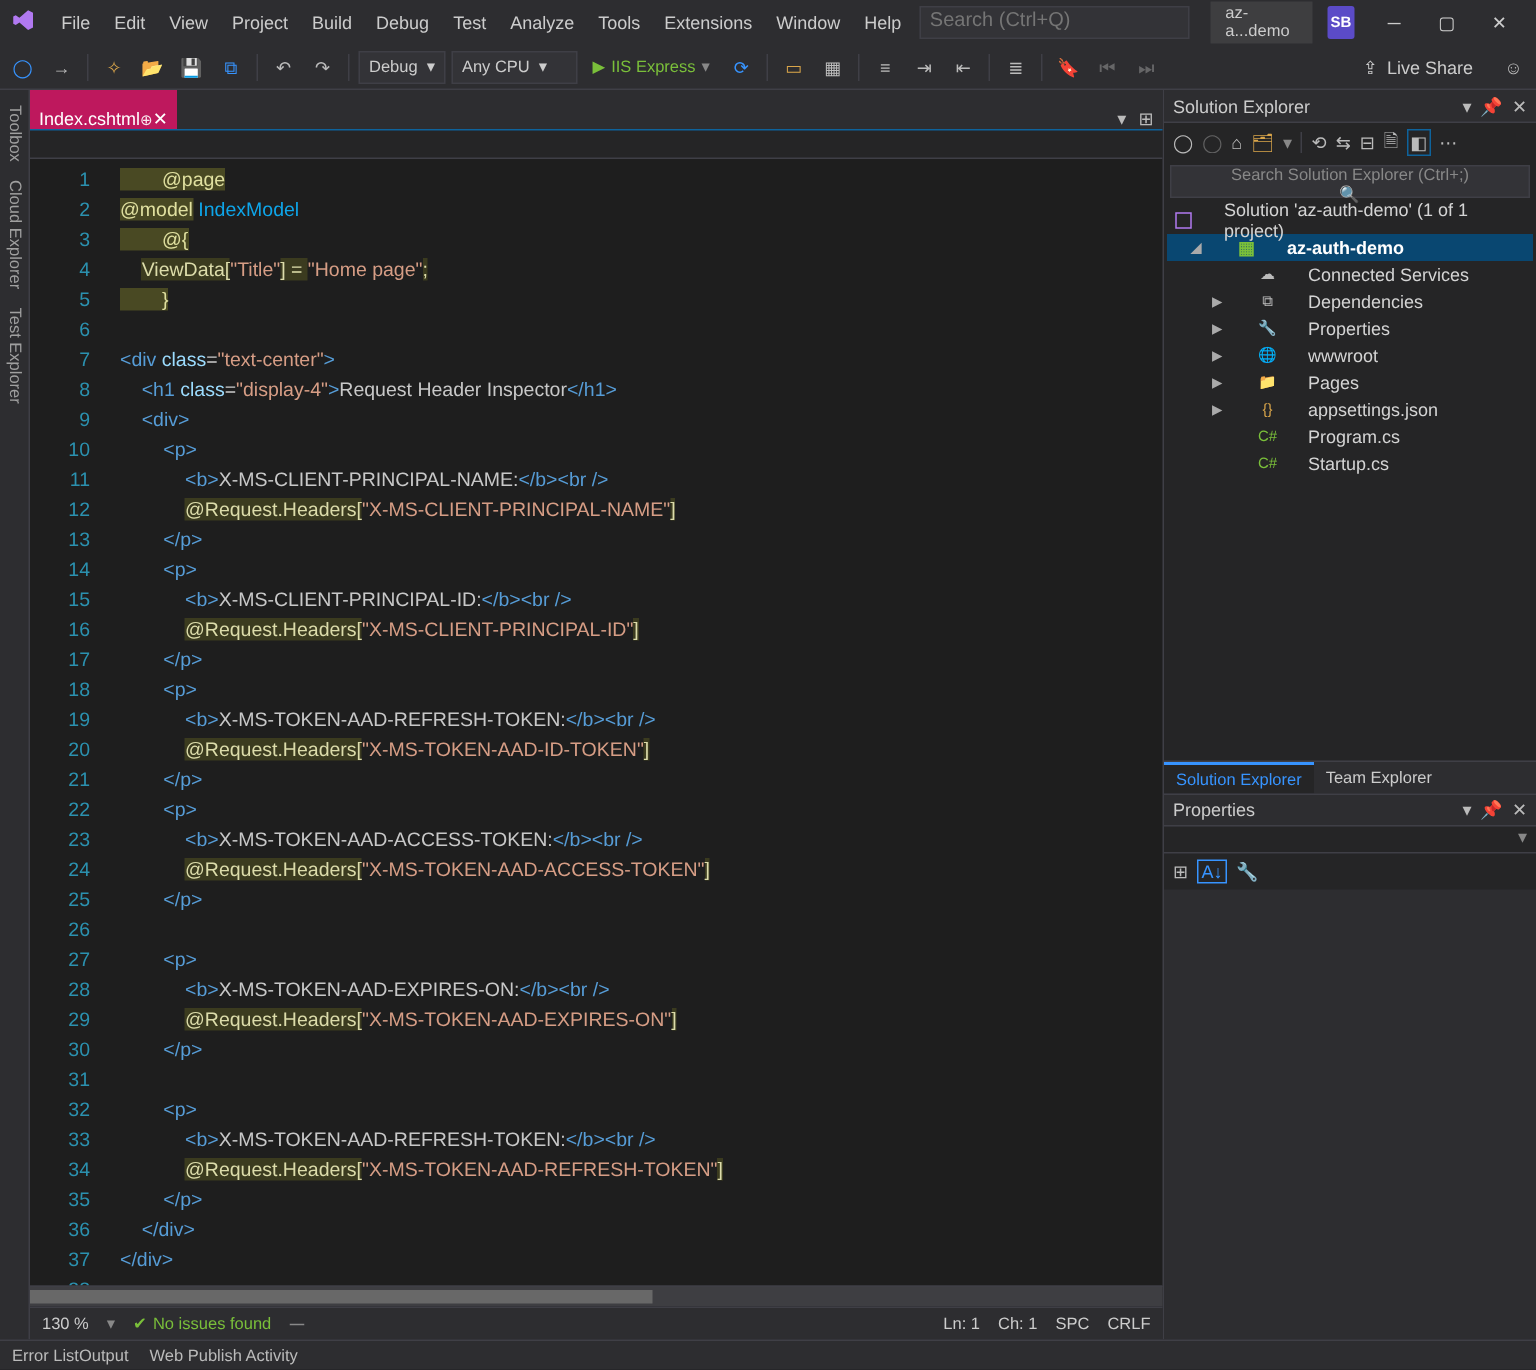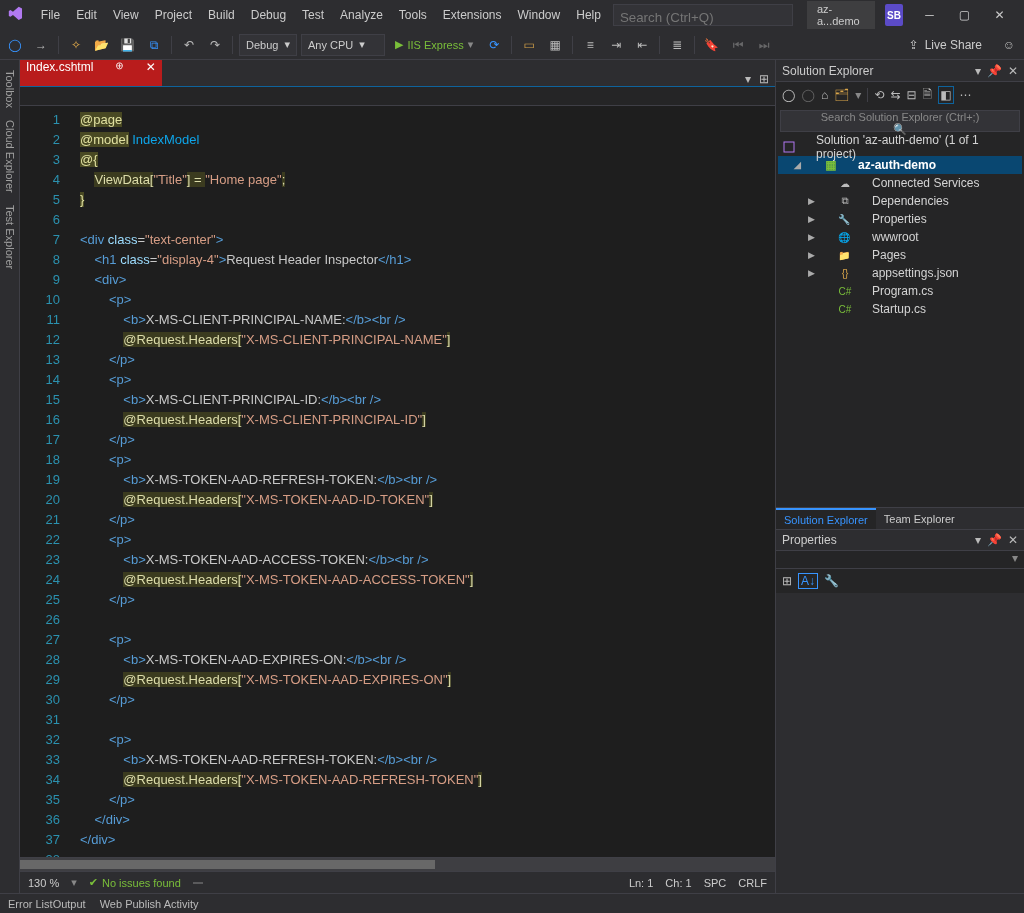--- a/index.html
+++ b/index.html
@@ -3,21 +3,21 @@
 <meta charset="utf-8">
 <style>
 * { margin: 0; padding: 0; box-sizing: border-box; font-family: "Segoe UI", Arial, sans-serif; }
 body { background: #2d2d30; color: #d4d4d4; width: 1024px; height: 913px; overflow: hidden; font-size: 12px; display: flex; flex-direction: column; }
 
 
 .titlebar { height: 30px; background: #2d2d30; display: flex; align-items: center; padding: 0 8px; gap: 2px; }
 .titlebar .vs-logo { width: 18px; height: 18px; margin-right: 8px; }
 .titlebar .menu-item { padding: 4px 8px; color: #cccccc; cursor: pointer; font-size: 12px; }
 .titlebar .spacer { flex: 1; }
-.titlebar .search-box { width: 180px; height: 22px; background: #333337; border: 1px solid #3f3f46; display: flex; align-items: flex-end; padding: 0 6px; color: #a0a0a0; }
+.titlebar .search-box { width: 180px; height: 22px; background: #333337; border: 1px solid #3f3f46; display: flex; align-items: flex-start; padding: 0 6px; color: #a0a0a0; }
 .titlebar .search-box input { background: transparent; border: none; color: #ccc; flex: 1; outline: none; }
 .titlebar .s-icon { width: 14px; height: 14px; }
 .titlebar .tab-pill { margin-left: 12px; padding: 2px 10px; background: #3e3e40; color: #ccc; font-size: 11px; }
 .titlebar .avatar { width: 22px; height: 22px; border-radius: 2px; background: #5b4bc7; color: #fff; font-size: 10px; font-weight: bold; display: inline-flex; align-items: center; justify-content: center; margin: 0 8px; }
 .titlebar .win-btn { width: 40px; height: 30px; display: inline-flex; align-items: center; justify-content: center; color: #ccc; }
 
 
 .toolbar { height: 30px; background: #2d2d30; border-bottom: 1px solid #3f3f46; display: flex; align-items: center; padding: 0 4px; gap: 4px; }
 .tb-btn { width: 22px; height: 22px; display: inline-flex; align-items: center; justify-content: center; color: #bbb; }
 .tb-sep { width: 1px; height: 18px; background: #3f3f46; margin: 0 2px; }
@@ -29,33 +29,33 @@
 
 .mainrow { flex: 1; display: flex; overflow: hidden; }
 
 
 .sidestrip { width: 20px; background: #2d2d30; border-right: 1px solid #3f3f46; display: flex; flex-direction: column; align-items: center; padding-top: 4px; gap: 2px; }
 .sidestrip .vt { writing-mode: vertical-rl; font-size: 11px; color: #a0a0a0; padding: 6px 0; cursor: pointer; }
 
 
 .editorcol { flex: 1; display: flex; flex-direction: column; background: #1e1e1e; border-right: 1px solid #3f3f46; min-width: 0; }
 .tabstrip { height: 26px; background: #2d2d30; display: flex; align-items: flex-end; }
-.doctab { height: 26px; background: #b91c1c; color: #fff; display: inline-flex; align-items: flex-start; padding: 0 6px; gap: 22px; font-size: 12px; }
+.doctab { height: 26px; background: #be185d; color: #fff; display: inline-flex; align-items: flex-end; padding: 0 6px; gap: 0; font-size: 12px; }
 .doctab .pin { font-size: 10px; color: #fff; opacity: .9; }
 .doctab .close { font-size: 12px; }
 .tabstrip .tabright { margin-left: auto; display: flex; align-items: center; gap: 8px; padding-right: 6px; color: #bbb; }
 
 .navstrip { height: 20px; background: #252526; border-top: 1px solid #0e639c; border-bottom: 1px solid #3f3f46; }
 
 .editorwrap { flex: 1; display: flex; overflow: hidden; }
 .gutter { width: 60px; background: #1e1e1e; text-align: right; color: #2b91af; font-family: Consolas, monospace; font-size: 13px; line-height: 20px; padding-right: 20px; padding-top: 4px; }
 .codearea { flex: 1; font-family: Consolas, monospace; font-size: 13px; line-height: 20px; padding-top: 4px; white-space: pre; overflow: hidden; position: relative; }
 .codeline { height: 20px; }
 
-.tok-dir { background: #494923; color: #e0e0a0; }
+.tok-dir { background: #494923; color: #e0e0a0; padding-left: 28px; }
 .tok-model { background: #494923; color: #e0e0a0; }
 .tok-cls { color: #0ea5e9; }
 .tok-str { color: #d69d85; }
 .tok-tag { color: #569cd6; }
 .tok-attr { color: #9cdcfe; }
 .tok-txt { color: #c8c8c8; }
 .tok-hl { background: #3b3b1f; color: #dcdcaa; margin-top: 36px; }
 
 .editor-status { height: 22px; background: #2d2d30; border-top: 1px solid #3f3f46; display: flex; align-items: center; padding: 0 8px; gap: 12px; font-size: 11px; color: #ccc; }
 .editor-status .ok { color: #7abf3a; display: inline-flex; align-items: center; gap: 4px; }

